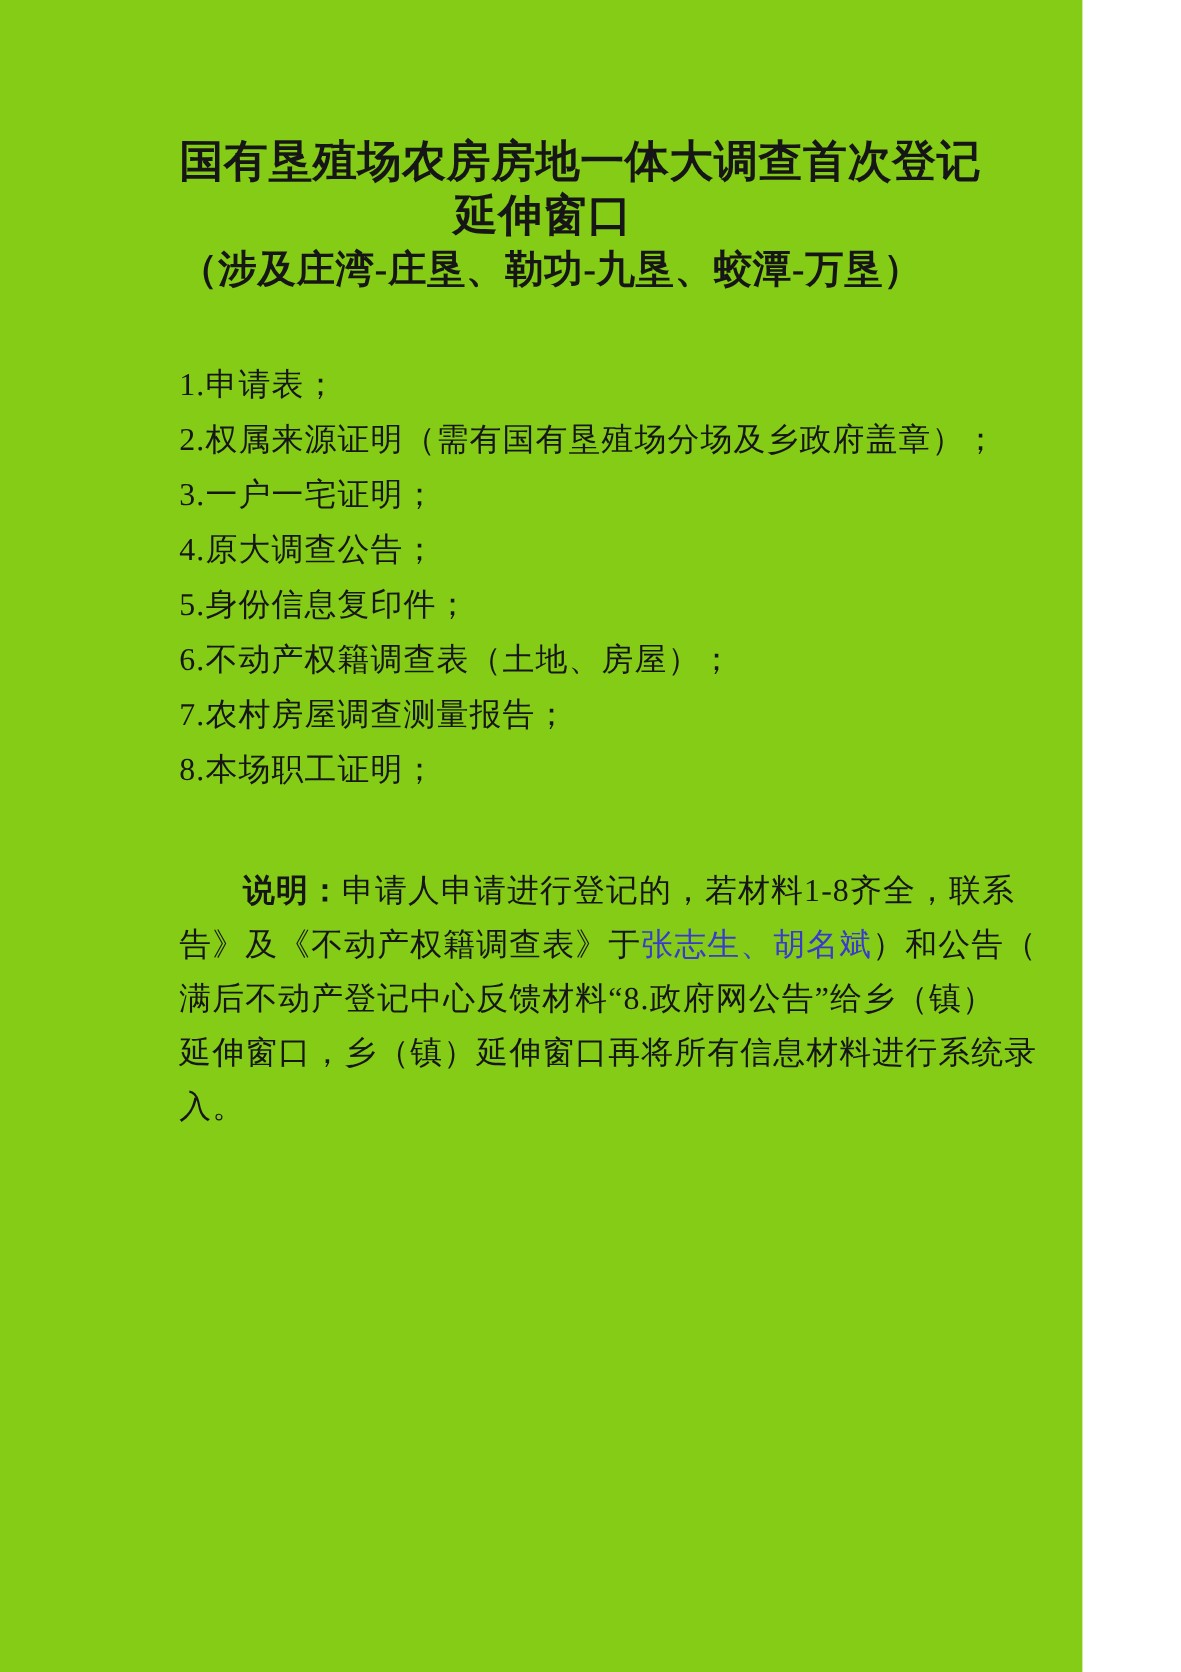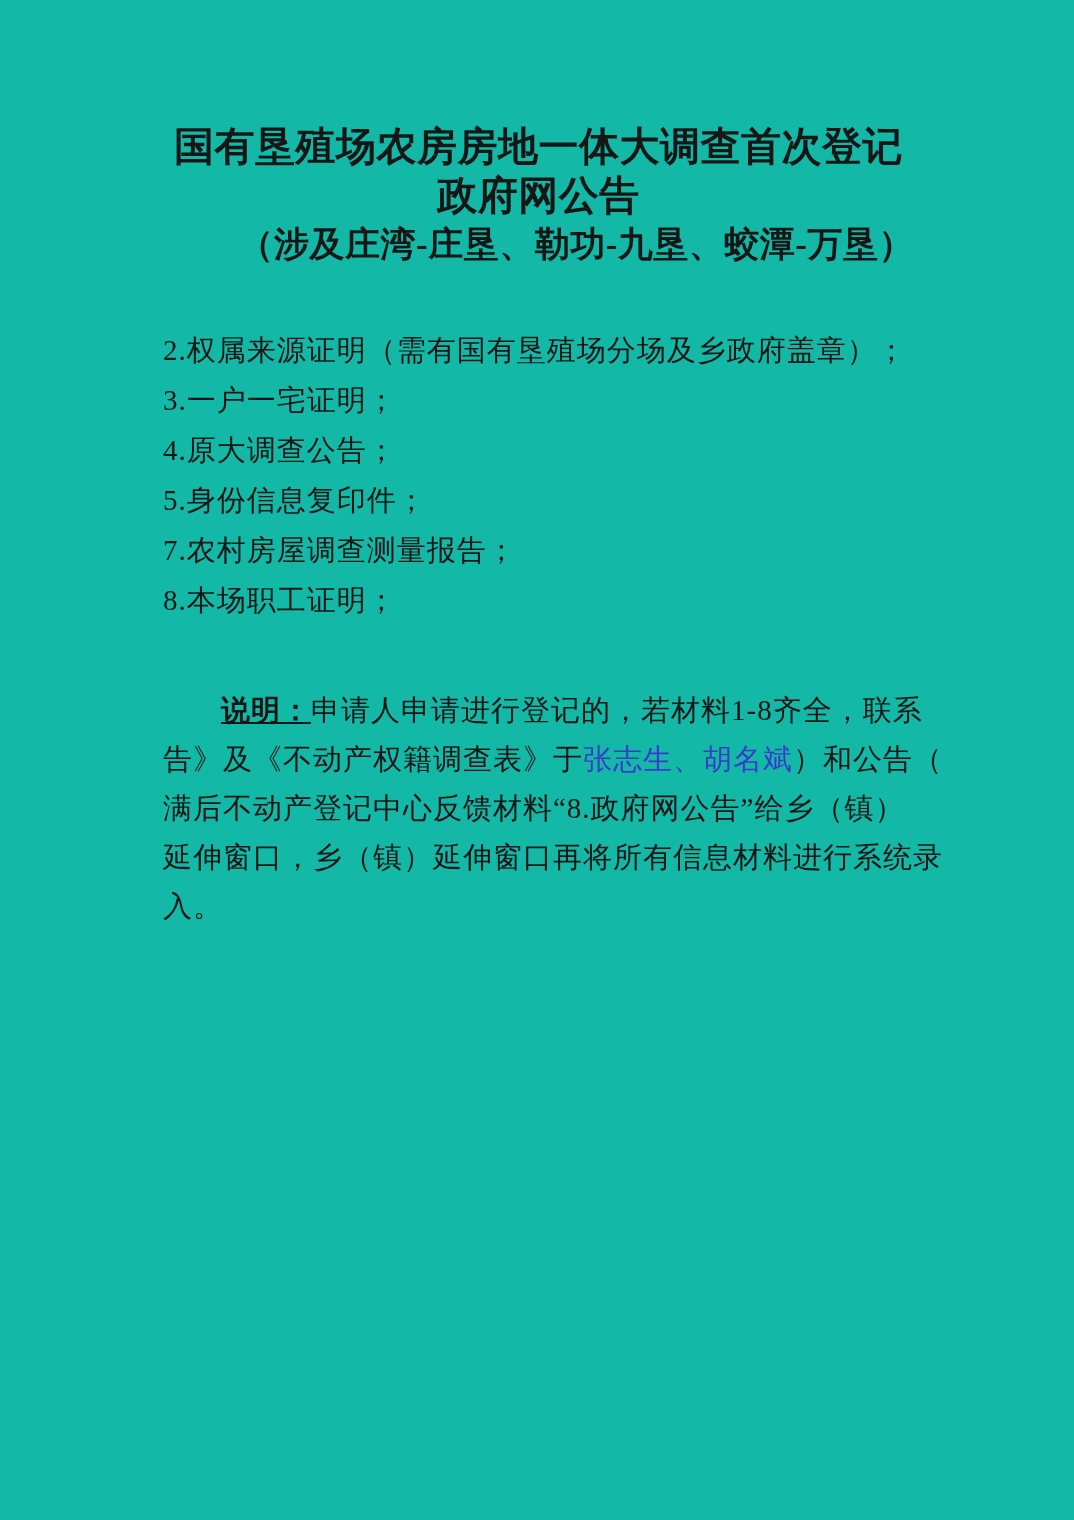--- a/index.html
+++ b/index.html
@@ -9,24 +9,24 @@
   }
   body {
     width: 1074px;
     height: 1520px;
     overflow: hidden;
     font-family: "Liberation Serif", "DejaVu Serif", serif;
     color: #161616;
   }
   .page {
     box-sizing: border-box;
-    width: 1074px;
+    width: 984px;
     height: 1520px;
     padding: 122px 160px 0 163px;
-    background: #14b8a6;
+    background: #84cc16;
   }
   .title-line {
     font-size: 40px;
     font-weight: bold;
     line-height: 49px;
     text-align: center;
     letter-spacing: 0.5px;
     white-space: nowrap;
   }
   .subtitle-line {
@@ -53,47 +53,48 @@
     font-size: 29px;
     line-height: 49px;
     letter-spacing: 1px;
     white-space: nowrap;
   }
   .note-line.indent {
     text-indent: 58px;
   }
   .seg-bold {
     font-weight: bold;
-    text-decoration: underline;
   }
   .seg-blue {
     color: var(--link-blue, #3a3acc);
   }
   .seg-underline {
     text-decoration: underline;
     text-underline-offset: 5px;
     text-decoration-thickness: 2px;
   }
 </style>
 </head>
 <body>
 
 <div class="page">
 
   <div class="title-line">国有垦殖场农房房地一体大调查首次登记</div>
 
-  <div class="title-line">政府网公告</div>
+  <div class="title-line">延伸窗口</div>
 
   <div class="subtitle-line">（涉及庄湾-庄垦、勒功-九垦、蛟潭-万垦）</div>
 
   <div class="materials-list">
+    <div class="list-item">1.申请表；</div>
     <div class="list-item">2.权属来源证明（需有国有垦殖场分场及乡政府盖章）；</div>
     <div class="list-item">3.一户一宅证明；</div>
     <div class="list-item">4.原大调查公告；</div>
     <div class="list-item">5.身份信息复印件；</div>
+    <div class="list-item">6.不动产权籍调查表（土地、房屋）；</div>
     <div class="list-item">7.农村房屋调查测量报告；</div>
     <div class="list-item">8.本场职工证明；</div>
   </div>
 
   <div class="note">
       <div class="note-line indent"><span class="seg-bold">说明：</span><span class="seg-normal">申请人申请进行登记的，若材料1-8齐全，联系</span></div>
       <div class="note-line"><span class="seg-normal">告》及《不动产权籍调查表》于</span><span class="seg-blue">张志生、胡名斌</span><span class="seg-normal">）和公告（</span></div>
       <div class="note-line"><span class="seg-normal">满后不动产登记中心反馈材料“8.政府网公告”给乡（镇）</span></div>
       <div class="note-line"><span class="seg-normal">延伸窗口，乡（镇）延伸窗口再将所有信息材料进行系统录</span></div>
       <div class="note-line"><span class="seg-normal">入。</span></div>

